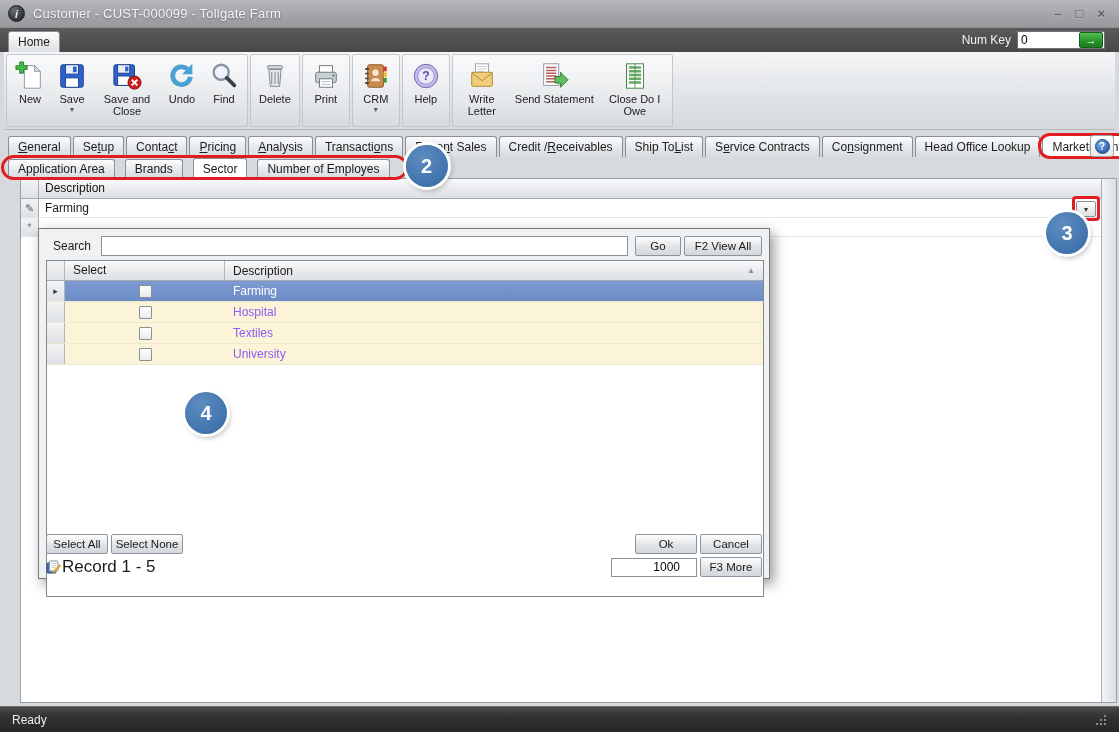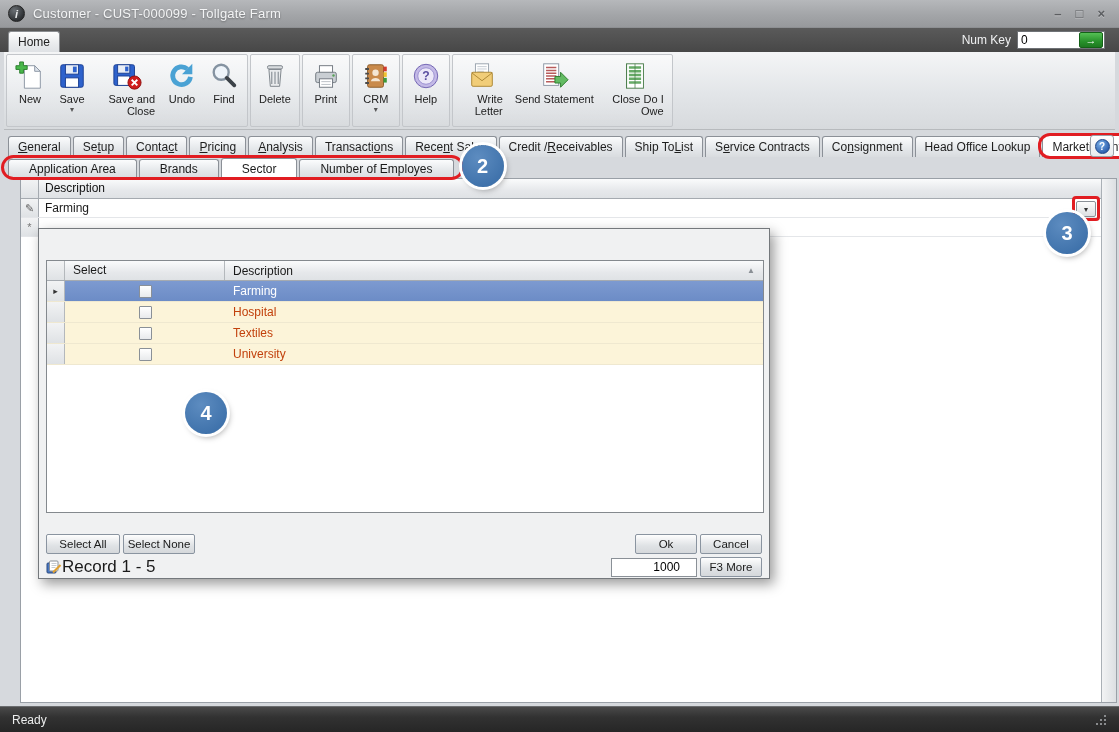--- a/index.html
+++ b/index.html
@@ -31,35 +31,35 @@
     border:1px solid #146117; border-radius:2px; color:#fff; font-size:11px; line-height:14px; text-align:center; cursor:pointer; }
 
   
   .ribbon { position:absolute; left:4px; top:52px; width:1111px; height:78px;
     background:linear-gradient(#f4f5f6,#e2e5e8 55%,#d7dadd); border-bottom:1px solid #b7babd; display:flex; align-items:stretch; padding:2px 2px; }
   .rgroup { display:flex; align-items:stretch; border:1px solid #c3c6ca; border-radius:2px; margin-right:2px; padding:1px 2px;
     background:linear-gradient(rgba(255,255,255,.5),rgba(255,255,255,0)); }
   .rbtn { display:flex; flex-direction:column; align-items:center; justify-content:flex-start; padding:3px 6px 1px;
     min-width:42px; border-radius:3px; cursor:pointer; }
   .rbtn .ric { height:34px; display:flex; align-items:center; justify-content:center; }
-  .rbtn .rlabel { font-size:11px; color:#222; text-align:right; line-height:12px; white-space:pre-line; }
+  .rbtn .rlabel { font-size:11px; color:#222; text-align:center; line-height:12px; white-space:pre-line; }
   .rbtn .drop { font-size:8px; color:#555; line-height:8px; margin-top:1px; }
   .rlabel.narrow { max-width:56px; }
   .rlabel.wletter { max-width:42px; }
   .rlabel.wowe { max-width:58px; }
 
   
   .tabstrip { position:absolute; left:8px; top:135px; width:1104px; height:22px; display:flex; align-items:flex-end; }
   .tab { height:21px; padding:0 9px; margin-right:2px; display:flex; align-items:center; background:linear-gradient(#fbfcfd,#e4e7ea 60%,#d9dcdf);
     border:1px solid #8b9097; border-bottom:none; border-radius:3px 3px 0 0; font-size:12px; color:#1d1d1d; cursor:pointer; white-space:nowrap; }
   .tab u { text-decoration:underline; }
   .tab.selected { background:#fff; height:22px; position:relative; z-index:3; }
   .subtabstrip { position:absolute; left:8px; top:157px; height:21px; display:flex; align-items:flex-end; z-index:4; }
   .subtab-group { position:relative; display:flex; align-items:flex-end; }
-  .subtab { height:19px; padding:0 20px; margin-right:2px; display:flex; align-items:center; background:linear-gradient(#fbfcfd,#e4e7ea 60%,#d9dcdf);
+  .subtab { height:19px; padding:0 9px; margin-right:10px; display:flex; align-items:center; background:linear-gradient(#fbfcfd,#e4e7ea 60%,#d9dcdf);
     border:1px solid #8b9097; border-bottom:none; border-radius:3px 3px 0 0; font-size:12px; cursor:pointer; white-space:nowrap; }
   .subtab.selected { background:#ffffff; height:20px; }
   .help-btn { position:absolute; right:2px; top:0px; width:24px; height:22px; background:linear-gradient(#fff,#e7eaed);
     border:1px solid #9aa0a7; border-radius:3px; display:flex; align-items:center; justify-content:center; cursor:pointer; z-index:3; }
   .help-glyph { width:15px; height:15px; border-radius:50%; background:radial-gradient(circle at 35% 30%,#7ab0e8,#2d5fae 75%);
     color:#fff; font-size:10px; font-weight:bold; display:flex; align-items:center; justify-content:center; border:1px solid #1d4688; }
 
   
   .content { position:absolute; left:20px; top:178px; width:1097px; height:525px; background:#fff; border:1px solid #9aa0a7; z-index:2; }
   .vscroll { position:absolute; right:0; top:0; width:15px; height:100%; background:linear-gradient(to right,#f2f3f4,#dcdfe2);
@@ -80,36 +80,36 @@
   
   .popup { position:absolute; left:38px; top:228px; width:732px; height:351px; background:#f0f1f2; border:1px solid #74787c;
     box-shadow:4px 5px 12px rgba(0,0,0,.40); z-index:20; }
   .srow { position:absolute; left:7px; top:6px; right:7px; height:21px; display:flex; align-items:center; }
   .srow .slabel { font-size:12px; margin-right:10px; margin-left:7px; }
   .sinput { flex:1; height:20px; border:1px solid #8a9097; background:#fff; font:12px "Liberation Sans",sans-serif; padding:0 4px; outline:none; }
   .pbtn { height:20px; background:linear-gradient(#fefefe,#dfe2e5 60%,#d5d8db); border:1px solid #8a94a0; border-radius:2px;
     font-size:11.5px; display:flex; align-items:center; justify-content:center; cursor:pointer; white-space:nowrap; }
   .go-btn { width:46px; margin-left:7px; }
   .viewall-btn { width:78px; margin-left:3px; }
-  .pgrid { position:absolute; left:7px; top:31px; width:718px; height:253px; background:#fff; border:1px solid #84898e; overflow:hidden; }
+  .pgrid { position:absolute; left:7px; top:31px; width:718px; height:337px; background:#fff; border:1px solid #84898e; overflow:hidden; }
   .pg-head { display:flex; height:20px; border-bottom:1px solid #a5aab0; background:linear-gradient(#fafbfc,#e6e8eb 60%,#dfe2e5); }
   .pg-selcol { width:18px; border-right:1px solid #b4b8bc; background:linear-gradient(#f2f3f4,#dfe2e5);
     display:flex; align-items:center; justify-content:center; flex:0 0 18px; }
   .pg-col1 { width:160px; flex:0 0 160px; border-right:1px solid #b4b8bc; padding:2px 8px; font-size:12px; }
   .pg-col2 { flex:1; padding:2px 8px; font-size:12px; display:flex; align-items:center; }
   .sort-asc { margin-left:auto; font-size:8px; color:#8a8f95; }
   .pg-row { display:flex; height:21px; background:#fcf4d9; border-bottom:1px solid #efe8d0; }
   .pg-row .pg-selcol { border-right:1px solid #b4b8bc; color:#333; font-size:9px; }
   .pg-row .chk-cell { width:160px; flex:0 0 160px; display:flex; align-items:center; justify-content:center; }
-  .pg-row .desc-cell { flex:1; padding:2px 8px; font-size:12px; display:flex; align-items:center; color:#c2410c; }
+  .pg-row .desc-cell { flex:1; padding:2px 8px; font-size:12px; display:flex; align-items:center; color:#8b5cf6; }
   .pg-row.selected { background:linear-gradient(#7d9ad0,#6c8cc6); }
   .pg-row.selected .desc-cell { color:#fff; }
   .checkbox { width:13px; height:13px; background:linear-gradient(#fff,#e8eaec); border:1px solid #8a9097; border-radius:1px; cursor:pointer; }
   .pfoot-btns { position:absolute; left:7px; right:7px; top:305px; height:20px; display:flex; }
-  .selall-btn { width:74px; } .selnone-btn { width:72px; margin-left:3px; }
+  .selall-btn { width:62px; } .selnone-btn { width:72px; margin-left:3px; }
   .ok-btn { width:62px; margin-left:auto; } .cancel-btn { width:62px; margin-left:3px; }
   .pfoot-rec { position:absolute; left:7px; right:7px; top:328px; height:20px; display:flex; align-items:center; }
   .rec-text { font-size:17px; margin-left:0; }
   .count-input { width:86px; height:19px; margin-left:auto; border:1px solid #8a9097; background:#fff;
     font:12px "Liberation Sans",sans-serif; text-align:right; padding:0 16px; outline:none; }
   .more-btn { width:62px; margin-left:3px; }
 
   
   .statusbar { position:absolute; left:0; top:706px; width:1119px; height:26px; background:linear-gradient(#4a4a4a,#323232 40%,#262626);
     display:flex; align-items:center; color:#eceded; font-size:12px; padding:0 12px; border-top:1px solid #6a6c6e; }
@@ -352,20 +352,26 @@
       <div class="sel-col">
           <span>*</span>
         </div>
       <div class="cell"></div>
     </div>
     <div class="dd-btn">▾</div>
     <div class="vscroll"></div>
   </div>
 
   <div class="popup">
+    <div class="srow">
+      <span class="slabel">Search</span>
+      <input class="sinput" value="" style="">
+      <div class="pbtn go-btn">Go</div>
+      <div class="pbtn viewall-btn">F2 View All</div>
+    </div>
 
     <div class="pgrid">
       <div class="pg-head">
         <div class="pg-selcol"></div>
         <div class="pg-col1">Select</div>
         <div class="pg-col2">
           <span>Description</span>
           <span class="sort-asc">▲</span>
         </div>
       </div>

